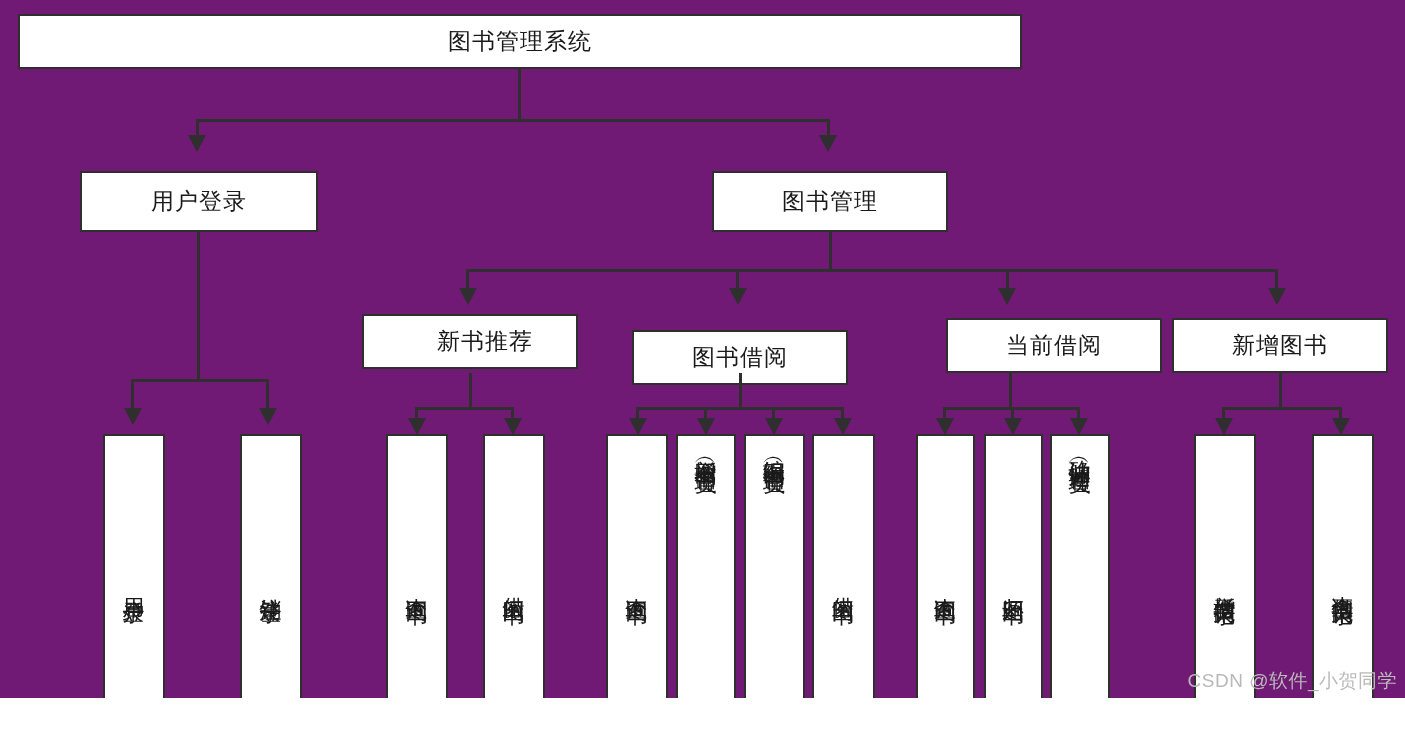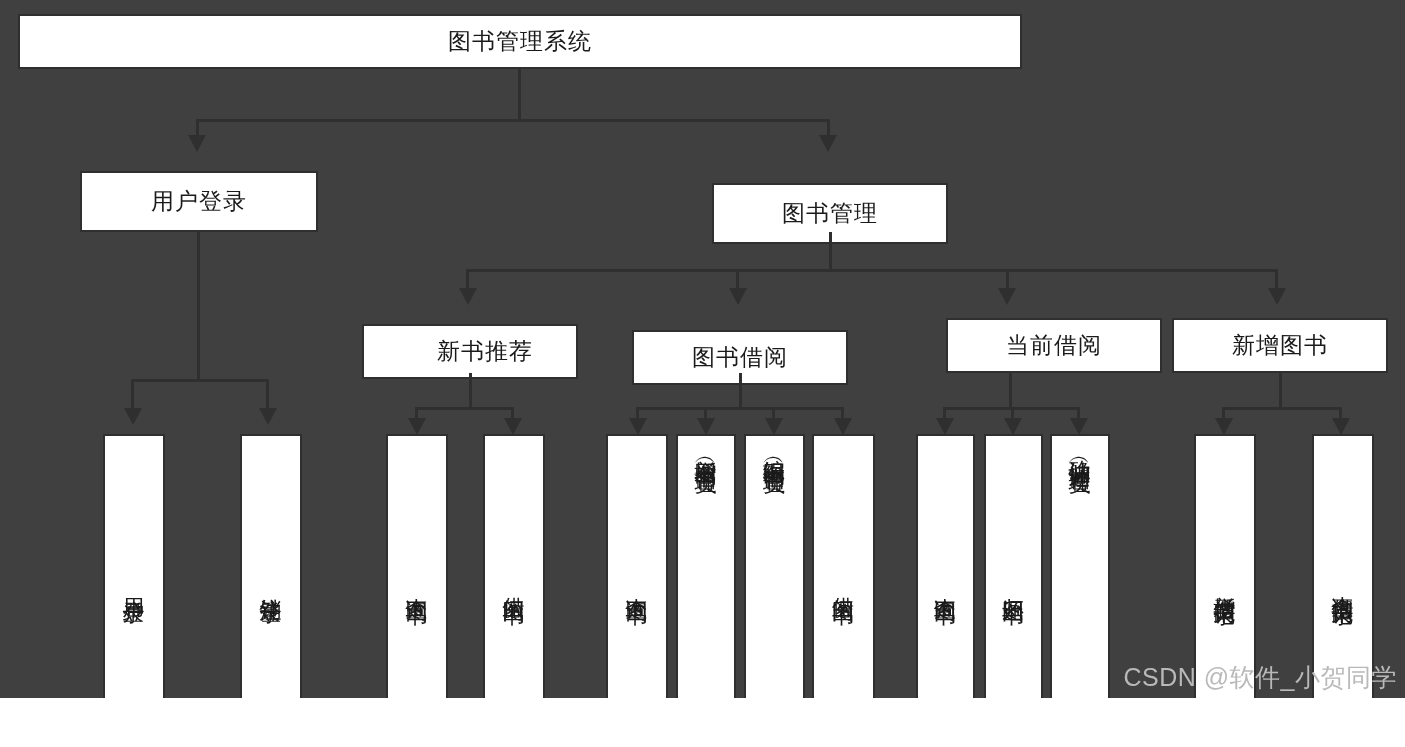--- a/index.html
+++ b/index.html
@@ -7,21 +7,21 @@
     padding: 0;
     background: #ffffff;
   }
   body {
     font-family: "Liberation Sans", "DejaVu Sans", sans-serif;
   }
   #stage {
     position: relative;
     width: 1405px;
     height: 698px;
-    background: #404040;
+    background: #701a75;
     overflow: hidden;
   }
   
   .node {
     position: absolute;
     box-sizing: border-box;
     background: #ffffff;
     border: 2px solid #2f2f2f;
     display: flex;
     align-items: center;
@@ -70,21 +70,21 @@
     border-left: 9px solid transparent;
     border-right: 9px solid transparent;
     border-top: 17px solid #2f2f2f;
   }
 
   
   #watermark {
     position: absolute;
     right: 8px;
     bottom: 4px;
-    font-size: 25px;
+    font-size: 19px;
     color: #b9b9b9;
     white-space: nowrap;
     letter-spacing: 0.5px;
   }
 </style>
 </head>
 <body>
 
 <div id="stage">
 
@@ -96,21 +96,21 @@
   <div class="link hline" style="left:196px; top:119px; width:634px; height:3px;"></div>
   <div class="link vline" style="left:196px; top:119px; width:3px; height:18px;"></div>
   <div class="link vline" style="left:827px; top:119px; width:3px; height:18px;"></div>
   <div class="arrow" style="left:188px; top:135px;"></div>
   <div class="arrow" style="left:819px; top:135px;"></div>
 
   <div class="node lvl2" style="left:80px; top:171px; width:238px; height:61px;">
     <span>用户登录</span>
   </div>
 
-  <div class="node lvl2" style="left:712px; top:171px; width:236px; height:61px;margin-top:12px;">
+  <div class="node lvl2" style="left:712px; top:171px; width:236px; height:61px;">
     <span>图书管理</span>
   </div>
 
   <div class="link vline" style="left:197px; top:232px; width:3px; height:150px;"></div>
   <div class="link hline" style="left:131px; top:379px; width:138px; height:3px;"></div>
   <div class="link vline" style="left:131px; top:379px; width:3px; height:30px;"></div>
   <div class="link vline" style="left:266px; top:379px; width:3px; height:30px;"></div>
   <div class="arrow" style="left:124px; top:408px;"></div>
   <div class="arrow" style="left:259px; top:408px;"></div>
 
@@ -118,21 +118,21 @@
   <div class="link hline" style="left:466px; top:269px; width:812px; height:3px;"></div>
   <div class="link vline" style="left:466px; top:269px; width:3px; height:20px;"></div>
   <div class="link vline" style="left:736px; top:269px; width:3px; height:20px;"></div>
   <div class="link vline" style="left:1006px; top:269px; width:3px; height:20px;"></div>
   <div class="link vline" style="left:1275px; top:269px; width:3px; height:20px;"></div>
   <div class="arrow" style="left:459px; top:288px;"></div>
   <div class="arrow" style="left:729px; top:288px;"></div>
   <div class="arrow" style="left:998px; top:288px;"></div>
   <div class="arrow" style="left:1268px; top:288px;"></div>
 
-  <div class="node lvl3" style="left:362px; top:324px; width:216px; height:55px;padding-left:30px;">
+  <div class="node lvl3" style="left:362px; top:314px; width:216px; height:55px;padding-left:30px;">
     <span>新书推荐</span>
   </div>
   <div class="node lvl3" style="left:632px; top:330px; width:216px; height:55px;">
     <span>图书借阅</span>
   </div>
   <div class="node lvl3" style="left:902px; top:318px; width:216px; height:55px;margin-left:44px;">
     <span>当前借阅</span>
   </div>
   <div class="node lvl3" style="left:1172px; top:318px; width:216px; height:55px;">
     <span>新增图书</span>

